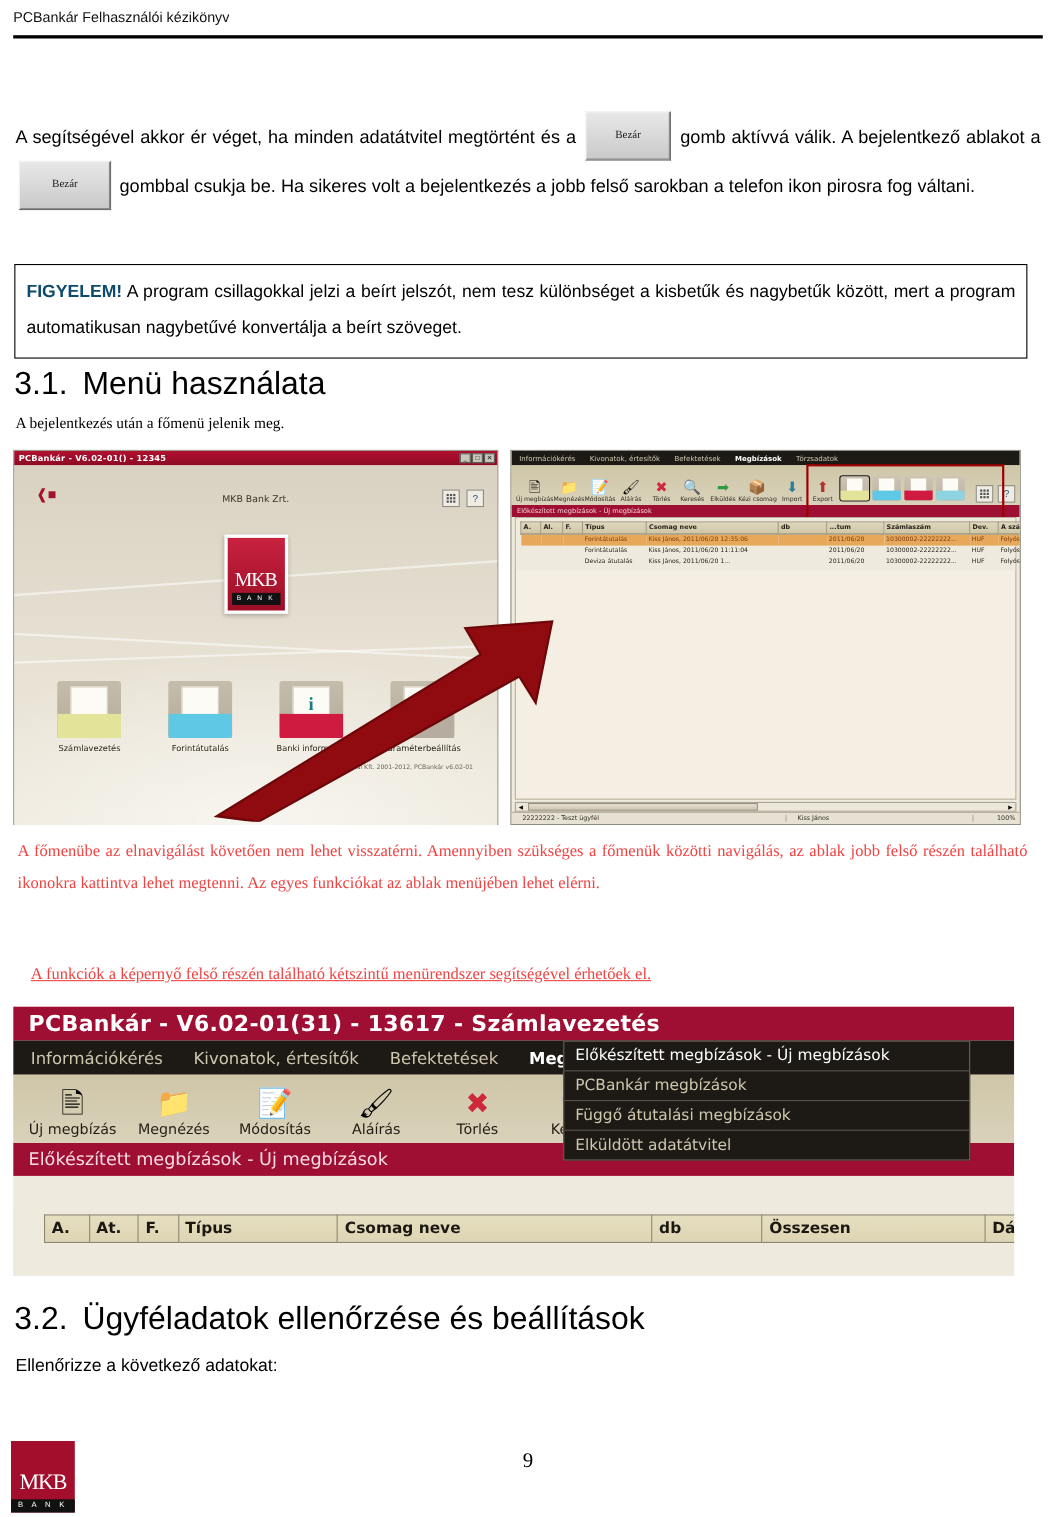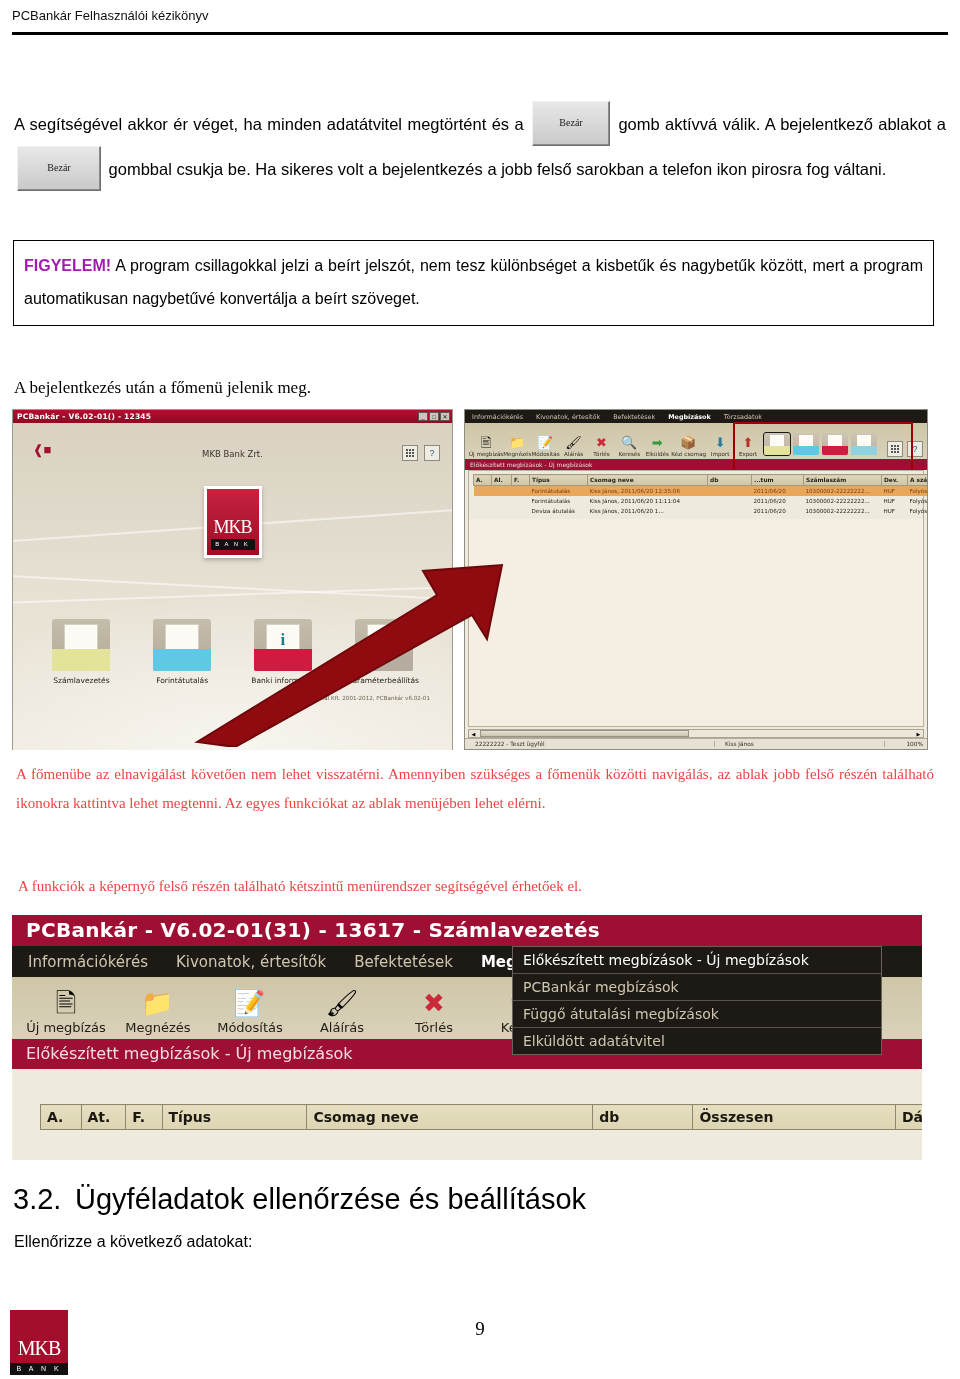--- a/index.html
+++ b/index.html
@@ -47,34 +47,34 @@
   .warn-box {
     position: absolute; left: 13px; top: 240px; width: 921px;
     border: 1px solid #000; padding: 8px 10px 10px 10px;
     background: #fff;
   }
   .warn-box p {
     font-family: "Liberation Sans", sans-serif;
     font-size: 16px; line-height: 33px; color: #000;
     text-align: justify;
   }
-  .warn-label { color: #a21caf; font-weight: bold; }
+  .warn-label { color: #0c4a6e; font-weight: bold; }
 
   
   .h2 {
     position: absolute;
     font-family: "Liberation Sans", sans-serif;
     font-size: 29px; font-weight: normal; color: #000;
     white-space: nowrap;
   }
   .h2 .num { display: inline-block; width: 62px; }
   .sub-line {
     position: absolute;
     font-family: "Liberation Serif", serif;
-    font-size: 17px; color: #000;
+    font-size: 14px; color: #000;
   }
   .sub-line.sans { font-family: "Liberation Sans", sans-serif; font-size: 16px; }
 
   
   .body-p {
     position: absolute;
     font-family: "Liberation Serif", serif;
     font-size: 15px; line-height: 29px; color: #ef4444;
     text-align: justify;
   }
@@ -267,20 +267,23 @@
     <span>gombbal csukja be. Ha sikeres volt a bejelentkezés a jobb felső sarokban a telefon ikon pirosra fog váltani.</span>
   </div>
 
   <div class="warn-box">
     <p>
       <span class="warn-label">FIGYELEM!</span>
       <span>A program csillagokkal jelzi a beírt jelszót, nem tesz különbséget a kisbetűk és nagybetűk között, mert a program automatikusan nagybetűvé konvertálja a beírt szöveget.</span>
     </p>
   </div>
 
+  <div class="h2" style="left:13px; top:333px;">
+    <span class="num">3.1.</span><span>Menü használata</span>
+  </div>
   <div class="sub-line" style="left:14px; top:378px;">A bejelentkezés után a főmenü jelenik meg.</div>
 
   <div class="shot1">
 
     <div class="win-a">
       <div class="win-a-title">
         <div class="t">PCBankár - V6.02-01() - 12345</div>
         <div class="wbtns">
           <div class="wbtn">_</div>
           <div class="wbtn">□</div>
@@ -518,21 +521,21 @@
         <div class="c3">100%</div>
       </div>
     </div>
 
     <svg class="big-arrow" viewBox="0 0 560 260" style="left:175px; top:78px; width:560px; height:260px;">
       <polygon points="10,255 250,108 236,84 315,78 300,152 285,128 48,260" fill="#8f0b10" stroke="#6d0709" stroke-width="2"></polygon>
     </svg>
   </div>
 
   <div class="body-p" style="left:16px; top:760px; width:918px;">A főmenübe az elnavigálást követően nem lehet visszatérni. Amennyiben szükséges a főmenük közötti navigálás, az ablak jobb felső részén található ikonokra kattintva lehet megtenni. Az egyes funkciókat az ablak menüjében lehet elérni.</div>
-  <div class="body-p" style="left:18px; top:872px; width:918px;">A funkciók a képernyő felső részén található kétszintű menürendszer segítségével érhetőek el.</div>
+  <div class="body-p" style="left:28px; top:872px; width:918px;text-decoration:underline;">A funkciók a képernyő felső részén található kétszintű menürendszer segítségével érhetőek el.</div>
 
   <div class="shot2">
     <div class="s2-title">PCBankár - V6.02-01(31) - 13617 - Számlavezetés</div>
     <div class="s2-menubar">
       <span>Információkérés</span>
       <span>Kivonatok, értesítők</span>
       <span>Befektetések</span>
       <span class="active">Megbízások</span>
       <span>Törzsadatok</span>
     </div>

